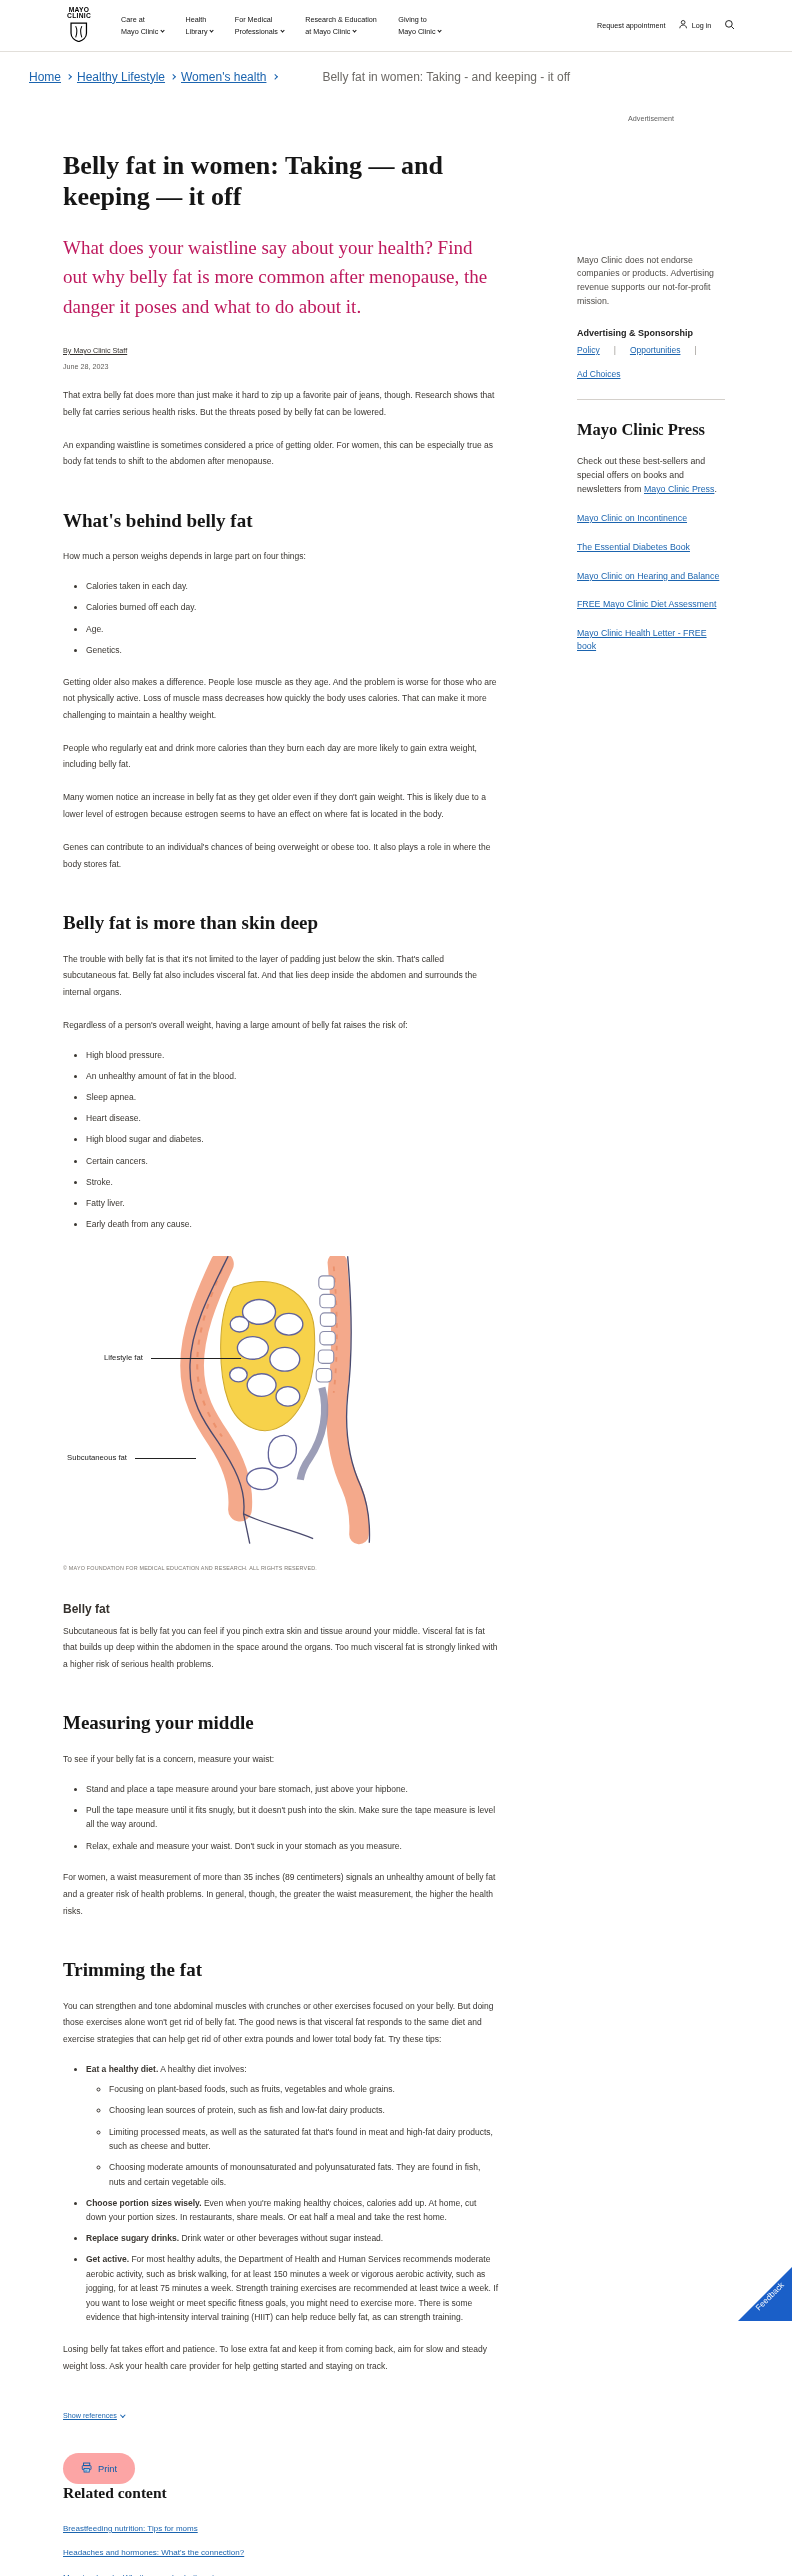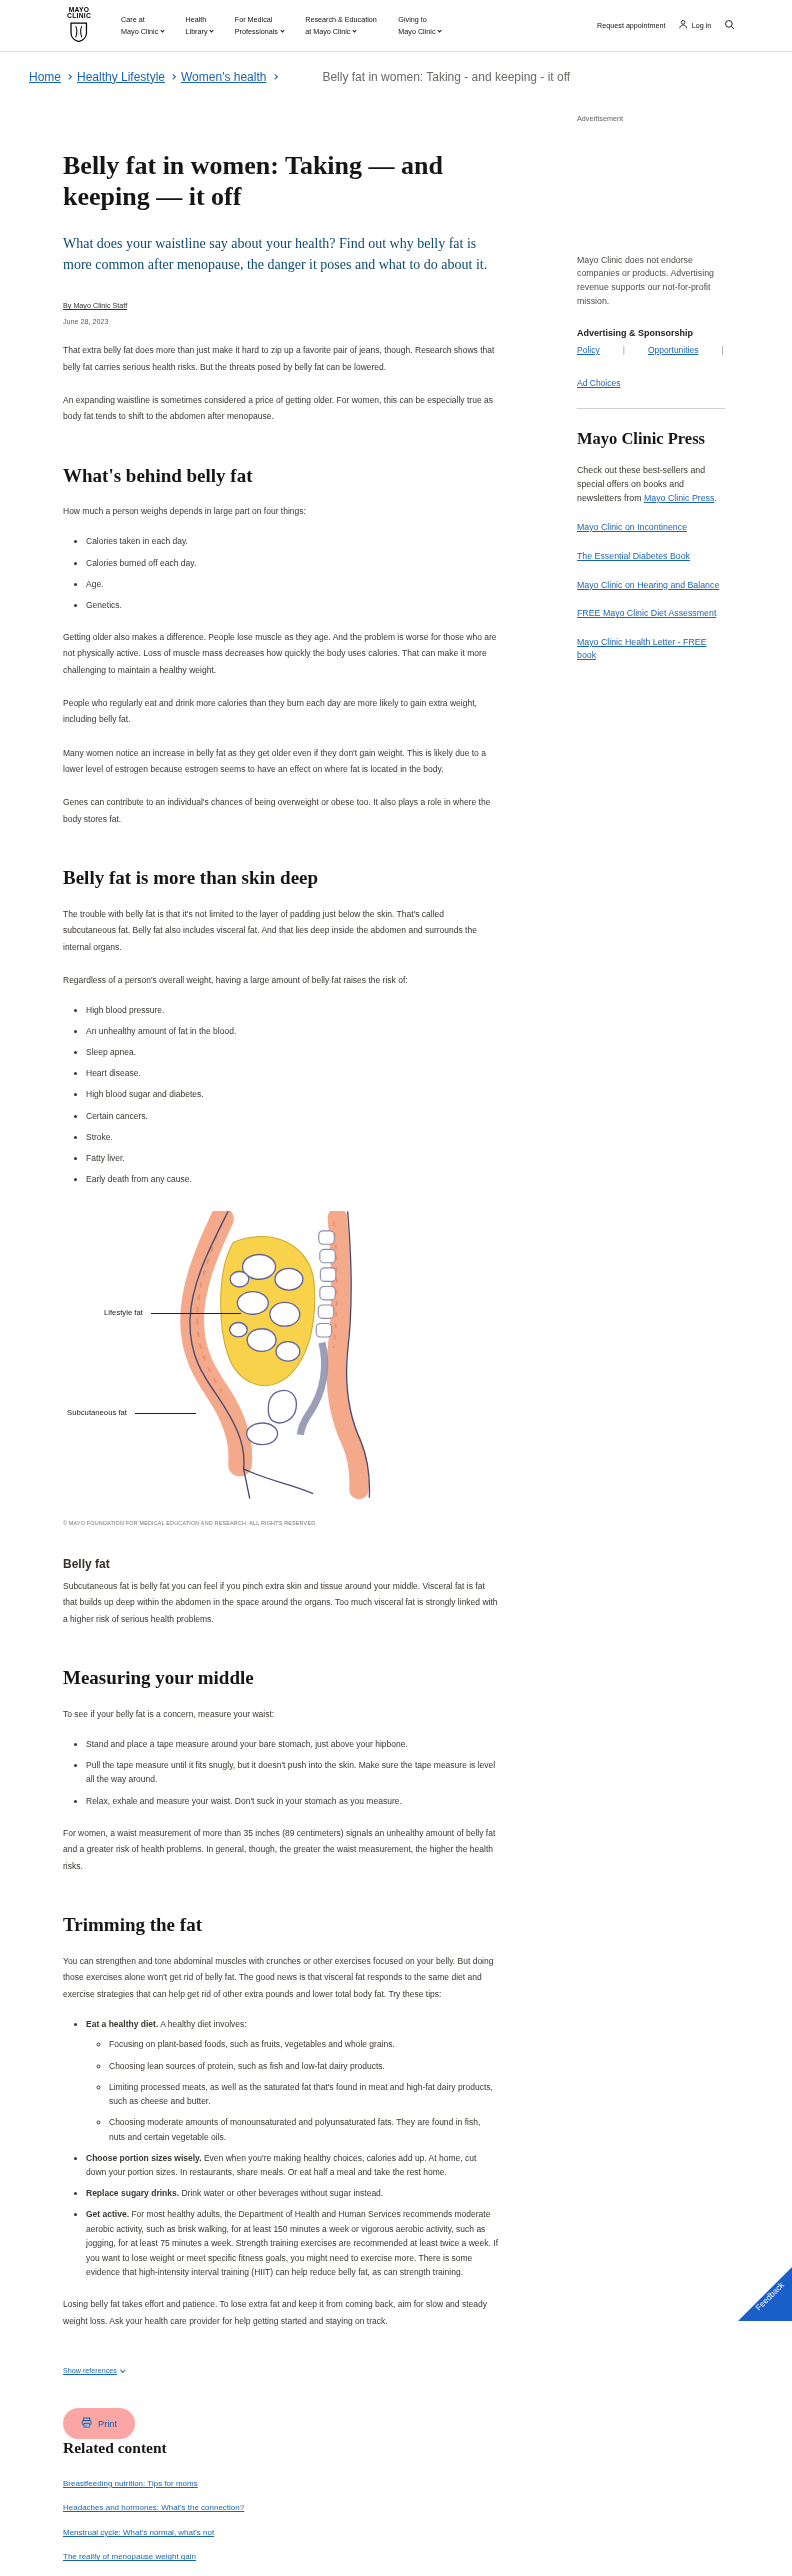--- a/index.html
+++ b/index.html
@@ -32,21 +32,21 @@
   .breadcrumb-row .crumbs{display:flex;align-items:center;gap:6.2px;flex-wrap:wrap;}
   .crumbs .sep{color:var(--link-blue);}
   .crumb-current{color:#6c6965;padding-left:40px;}
 
   
   .content-row{display:flex;min-height:2025px;align-items:flex-start;}
   article.main-col{width:435px;margin-left:63px;}
   aside.side-col{width:148px;margin-left:79px;}
 
   h1.article-title{font-size:26px;font-weight:bold;line-height:1.2;color:#161616;margin-top:59px;}
-  .article-sub{font-size:14px;line-height:1.55;color:#0c4a6e;margin-top:20.6px;}
+  .article-sub{font-size:19px;line-height:1.55;color:#be185d;margin-top:20.6px;}
   .byline{margin-top:25px;font-size:7.2px;}
   .byline a{color:#35312d;text-decoration:underline;}
   .pub-date{margin-top:6.7px;font-size:7.2px;color:var(--gray);}
   .main-col p.body{font-size:8.5px;line-height:1.95;margin-top:16.5px;color:#3a3631;}
   .main-col h2.sec{font-size:19px;font-weight:bold;color:#161616;margin-top:40px;}
   .main-col ul{margin-top:14.4px;padding-left:23px;}
   .main-col ul li{font-size:8.5px;line-height:1.7;margin-bottom:6.7px;color:#3a3631;}
   .main-col ul ul{margin-top:6.2px;}
   .main-col ul ul li{list-style-type:circle;}
   .tip-bold{font-weight:bold;}
@@ -59,25 +59,25 @@
   .fig-copy{font-size:5.4px;letter-spacing:0.2px;color:#7a756f;text-transform:uppercase;margin-top:7.2px;}
   .fig-cap-title{font-size:12px;font-weight:bold;margin-top:31px;}
   .fig-cap-text{font-size:8.5px;line-height:1.95;margin-top:7.2px;color:#3a3631;}
 
   .show-refs{display:inline-flex;align-items:center;gap:4.1px;margin-top:37px;font-size:7.2px;}
   .print-btn{margin-top:33px;display:inline-flex;align-items:center;gap:6.2px;background:#fca5a5;border:none;border-radius:15.5px;padding:8.8px 17.5px;font-size:9.3px;color:var(--button-blue);cursor:pointer;font-family:inherit;}
   .related-h{font-size:15.5px;font-weight:bold;color:#161616;}
   .related-links{margin-top:21.6px;display:flex;flex-direction:column;gap:15.5px;font-size:8px;}
 
   
-  .side-ad-label{margin-top:23px;text-align:left;color:#5f5f5f;font-size:7.2px;}
+  .side-ad-label{margin-top:23px;text-align:center;color:#5f5f5f;font-size:7.2px;}
   .ad-slot{height:131px;}
   .side-disclaimer{font-size:8.8px;line-height:1.55;color:#4f4c48;}
   .side-sponsor-h{margin-top:19.6px;font-size:9px;font-weight:bold;color:#222;}
-  .sponsor-links{margin-top:7.2px;font-size:8.5px;display:flex;align-items:center;gap:23px;flex-wrap:wrap;}
+  .sponsor-links{margin-top:7.2px;font-size:8.5px;display:flex;align-items:center;gap:14px;flex-wrap:wrap;}
   .sponsor-links .vbar{color:#9b9791;}
   .side-divider{border:none;border-top:0.5px solid #d4d0cb;margin:19.6px 0 0;}
   .press-h{margin-top:20.6px;font-size:16.5px;font-weight:bold;color:#161616;}
   .press-intro{margin-top:13.4px;font-size:8.8px;line-height:1.6;color:#3a3631;}
   .press-links{margin-top:16.5px;display:flex;flex-direction:column;gap:15.5px;font-size:8.8px;line-height:1.5;}
 
   
   .feedback{position:absolute;top:2267px;right:0;width:0;height:0;border-left:54px solid transparent;border-bottom:54px solid var(--feedback-blue);cursor:pointer;}
   .feedback span{position:absolute;left:-40px;top:25px;transform:rotate(-45deg);color:#fff;font-size:8.2px;}
 </style>

